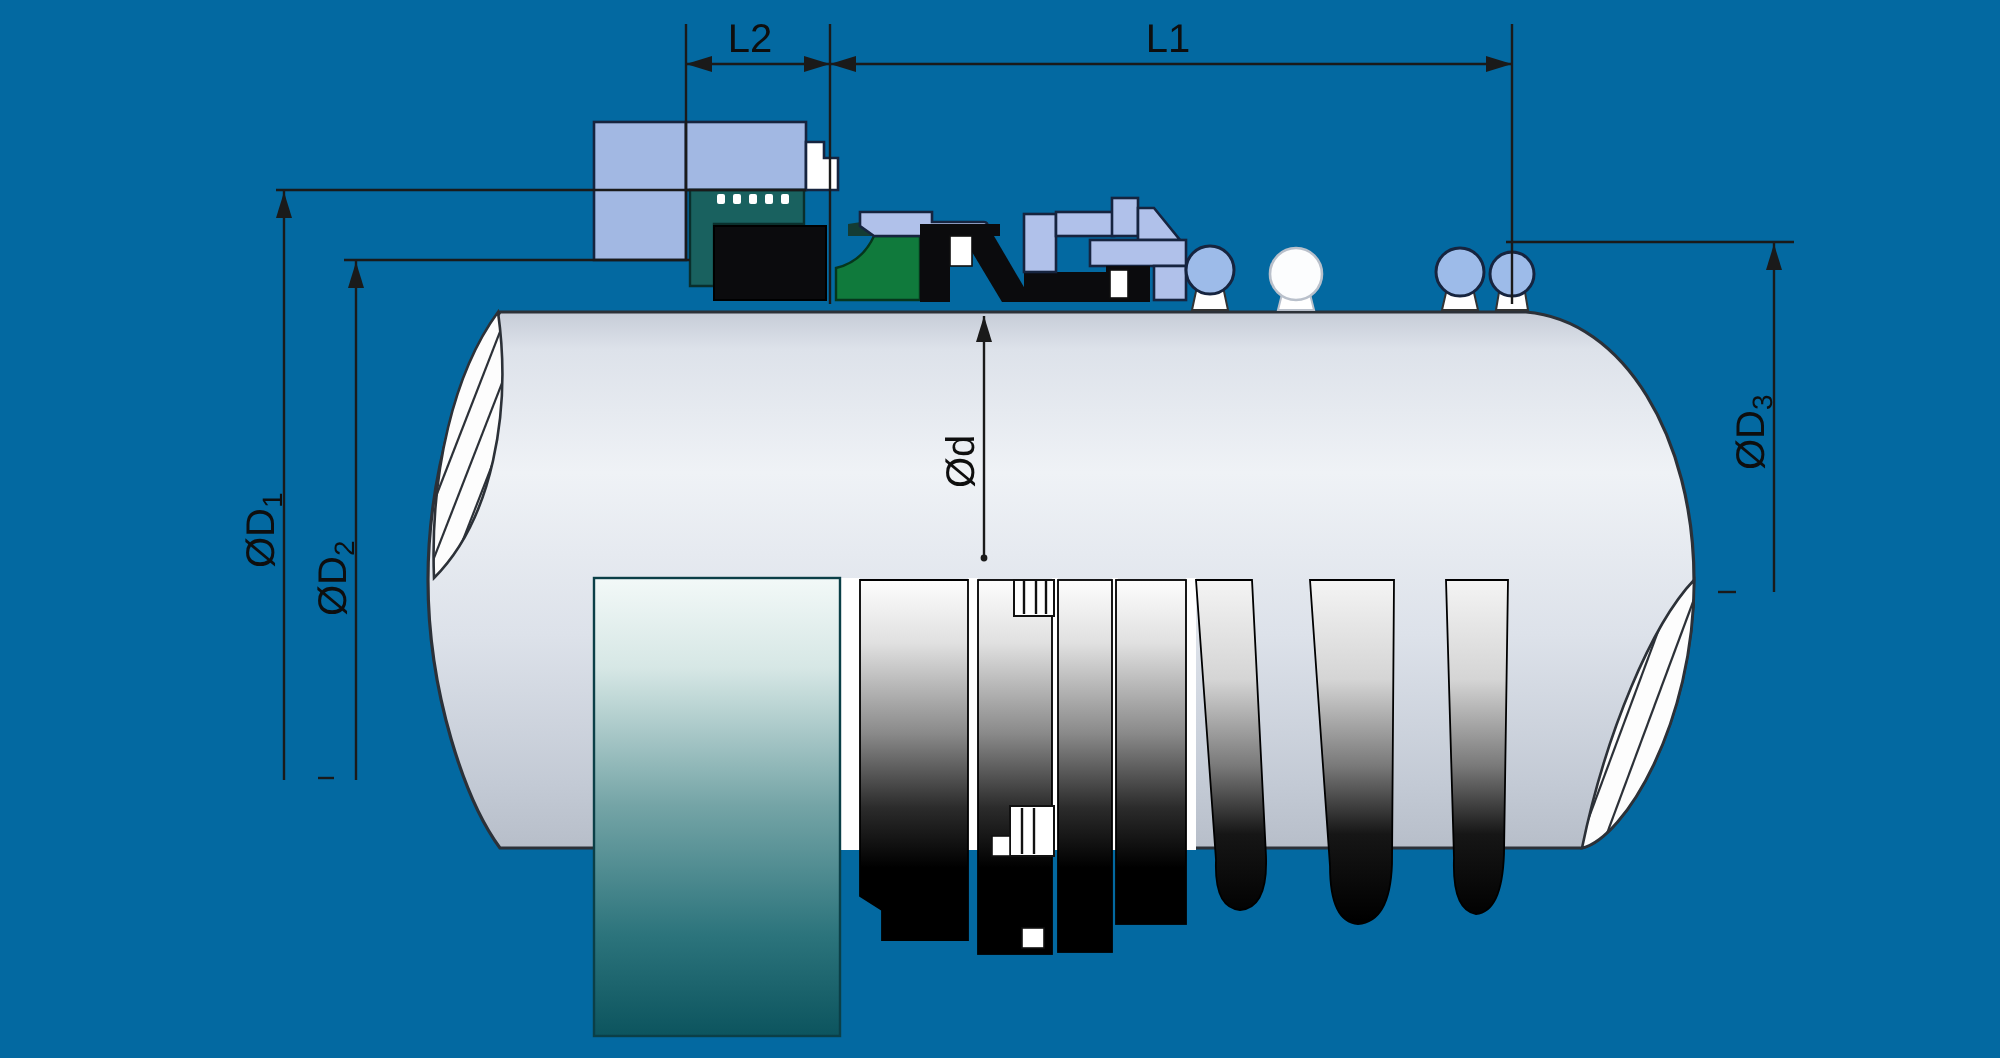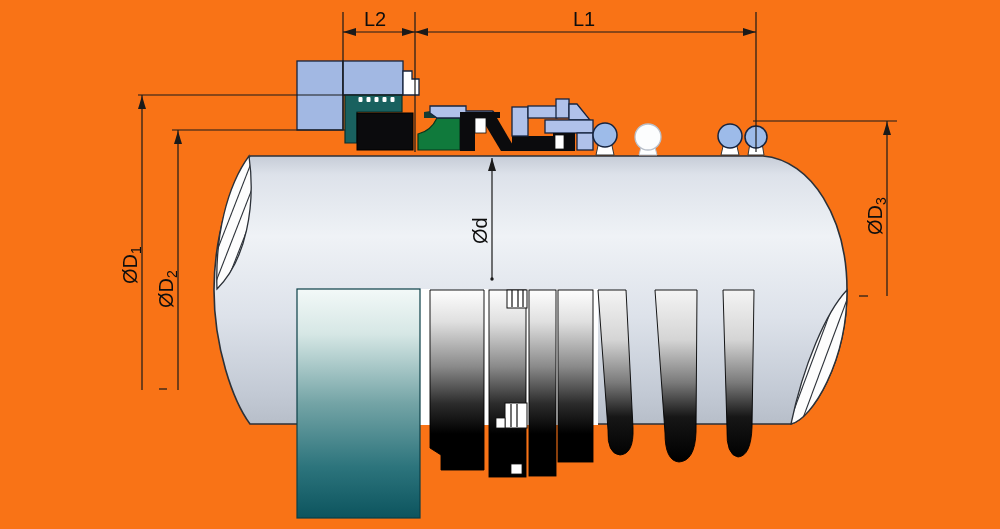--- a/index.html
+++ b/index.html
@@ -1,16 +1,16 @@
 <!DOCTYPE html>
 <html><head>
 <meta charset="utf-8">
 <style>
   html,body{margin:0;padding:0;background:#ffffff;}
-  .stage{position:relative;width:1000px;height:529px;background:#f97316;overflow:hidden;}
+  .stage{position:relative;width:1000px;height:529px;background:#0369a1;overflow:hidden;}
   svg{display:block;width:1000px;height:529px;}
   .dim-line{stroke:#1a1a1a;stroke-width:1.2;fill:none;}
   .dim-arrow{fill:#1a1a1a;stroke:none;}
   .dim-text{font-family:"Liberation Sans",sans-serif;font-size:20px;fill:#0e0e0e;}
   .dim-sub{font-size:14px;}
   .outline{stroke:#16243f;stroke-width:1.3;}
   .hatch{stroke:#2c3138;stroke-width:1.1;}
 </style>
 </head>
 <body>

